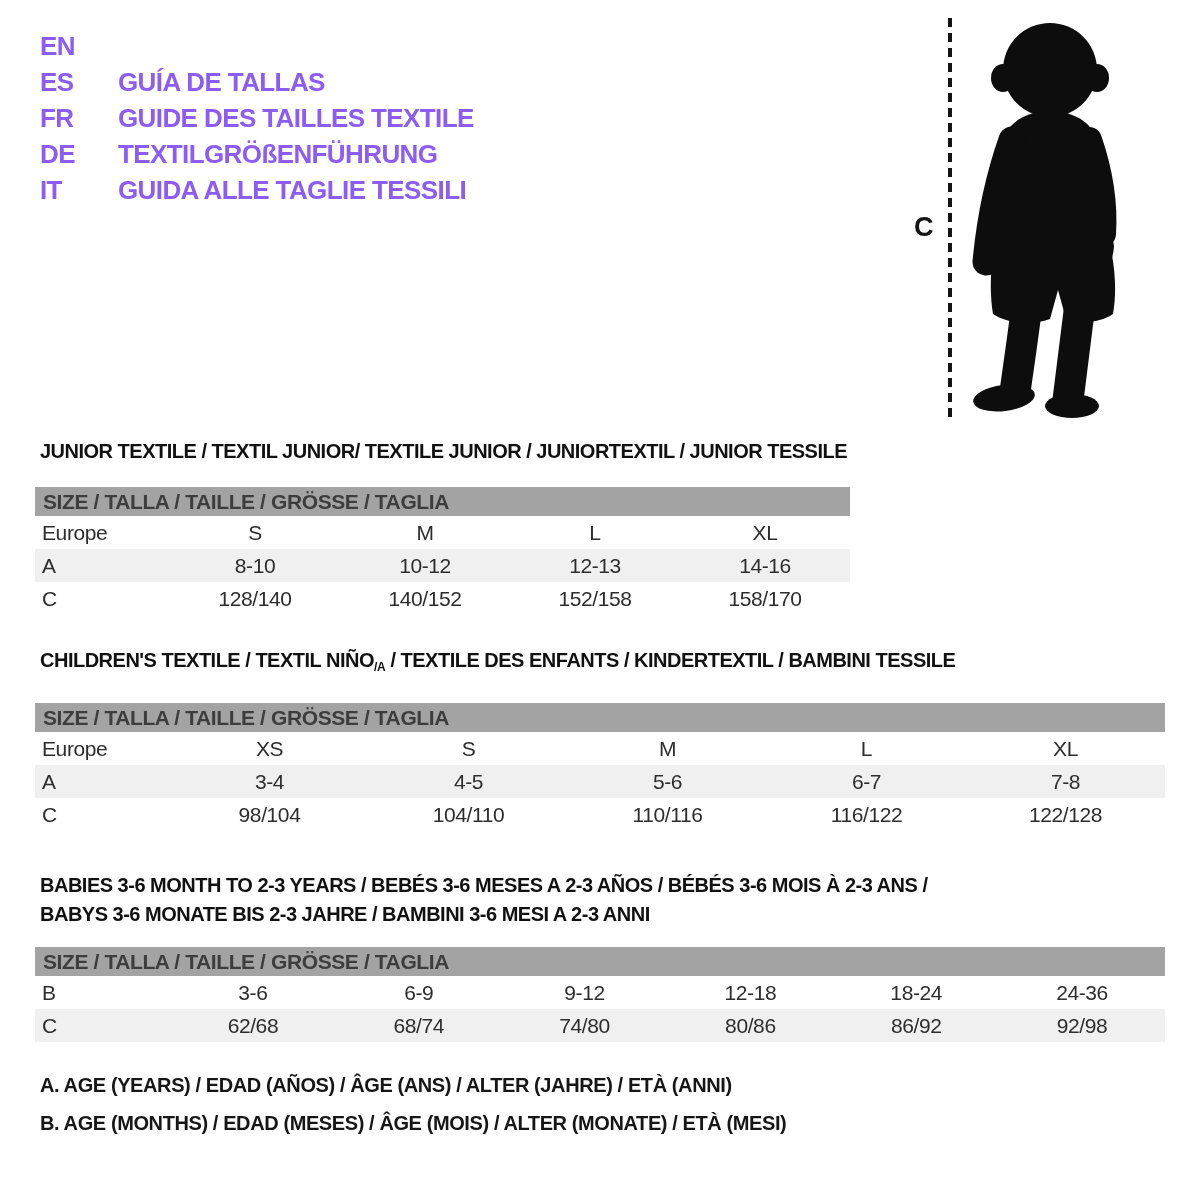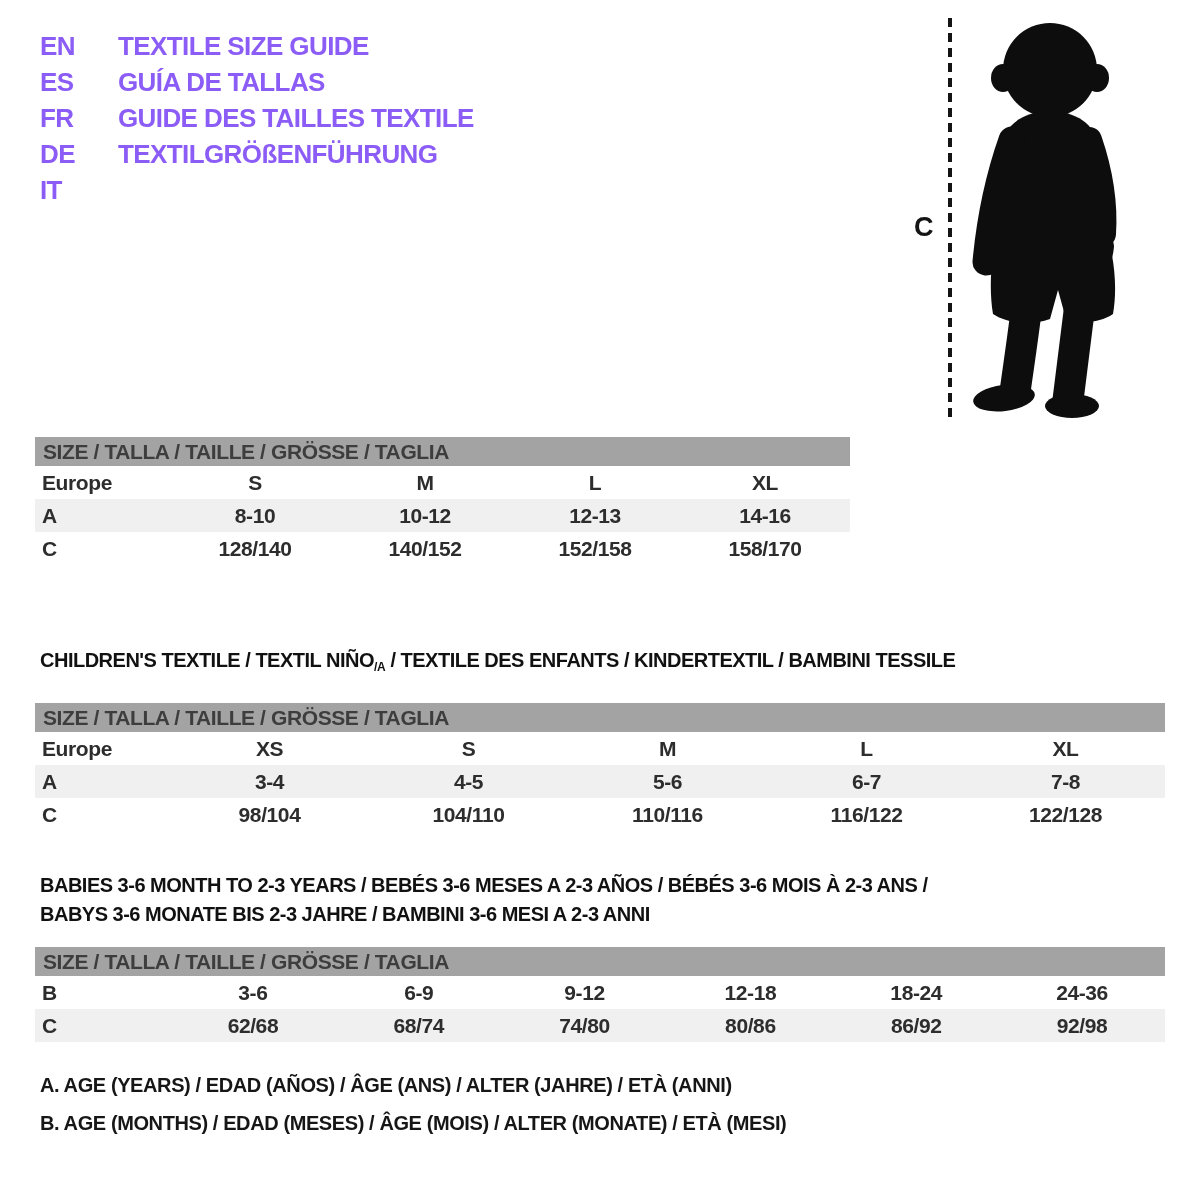--- a/index.html
+++ b/index.html
@@ -54,21 +54,21 @@
   .size-bar {
     height: 29px; line-height: 29px;
     background: #a3a3a3;
     color: #3d3d3d;
     font-weight: 700; font-size: 21px; letter-spacing: -0.4px;
     padding-left: 8px;
   }
   .trow {
     display: flex; align-items: center;
     height: 33px;
-    font-weight: 700; font-size: 21px; letter-spacing: -0.4px;
+    font-weight: 400; font-size: 21px; letter-spacing: -0.4px;
     color: #2d2d2d;
   }
   .trow.striped { background: #f0f0f0; }
   .tcell { flex: 1 1 0; text-align: center; }
   .tcell.label { flex: 0 0 128px; text-align: left; padding-left: 7px; }
 
   
   .legend { position: absolute; left: 40px; top: 1066px; }
   .legend-row {
     display: flex; align-items: center;
@@ -76,36 +76,36 @@
     font-weight: 700; font-size: 20px; letter-spacing: -0.4px;
     color: #161616;
   }
 </style>
 </head>
 <body>
 
 <div class="lang-list">
   <div class="lang-row">
     <span class="lang-code">EN</span>
-    <span>TEXTILE SIZE GUIDE</span>
   </div>
   <div class="lang-row">
     <span class="lang-code">ES</span>
     <span>GUÍA DE TALLAS</span>
   </div>
   <div class="lang-row">
     <span class="lang-code">FR</span>
     <span>GUIDE DES TAILLES TEXTILE</span>
   </div>
   <div class="lang-row">
     <span class="lang-code">DE</span>
     <span>TEXTILGRÖßENFÜHRUNG</span>
   </div>
   <div class="lang-row">
     <span class="lang-code">IT</span>
+    <span>GUIDA ALLE TAGLIE TESSILI</span>
   </div>
 </div>
 
 <div class="figure">
   <span class="measure-label">C</span>
   <div class="dash-line"></div>
   <svg class="silhouette" viewBox="0 0 178 406" aria-hidden="true">
     <g fill="#0d0d0d" stroke="none">
       <circle cx="88" cy="56" r="47"></circle>
       <ellipse cx="41" cy="64" rx="12" ry="14"></ellipse>
@@ -121,20 +121,21 @@
     </g>
     <g fill="#0d0d0d">
       <path d="M38 206 L140 206 C 152 236 156 272 151 300 C 138 309 118 310 104 305 L96 276 L88 305 C 70 312 46 310 31 300 C 26 270 30 234 38 206 Z"></path>
       <ellipse cx="42" cy="384" rx="31" ry="13" transform="rotate(-7 42 384)"></ellipse>
       <ellipse cx="110" cy="392" rx="27" ry="12"></ellipse>
     </g>
   </svg>
 </div>
 
 <div class="section" id="junior-section">
+  <div class="sec-heading">JUNIOR TEXTILE / TEXTIL JUNIOR/ TEXTILE JUNIOR / JUNIORTEXTIL / JUNIOR TESSILE</div>
   <div class="size-bar">SIZE / TALLA / TAILLE / GRÖSSE / TAGLIA</div>
   <div>
       <div class="trow">
         <div class="tcell label">Europe</div>
         <div class="tcell">S</div>
         <div class="tcell">M</div>
         <div class="tcell">L</div>
         <div class="tcell">XL</div>
       </div>
       <div class="trow striped">

